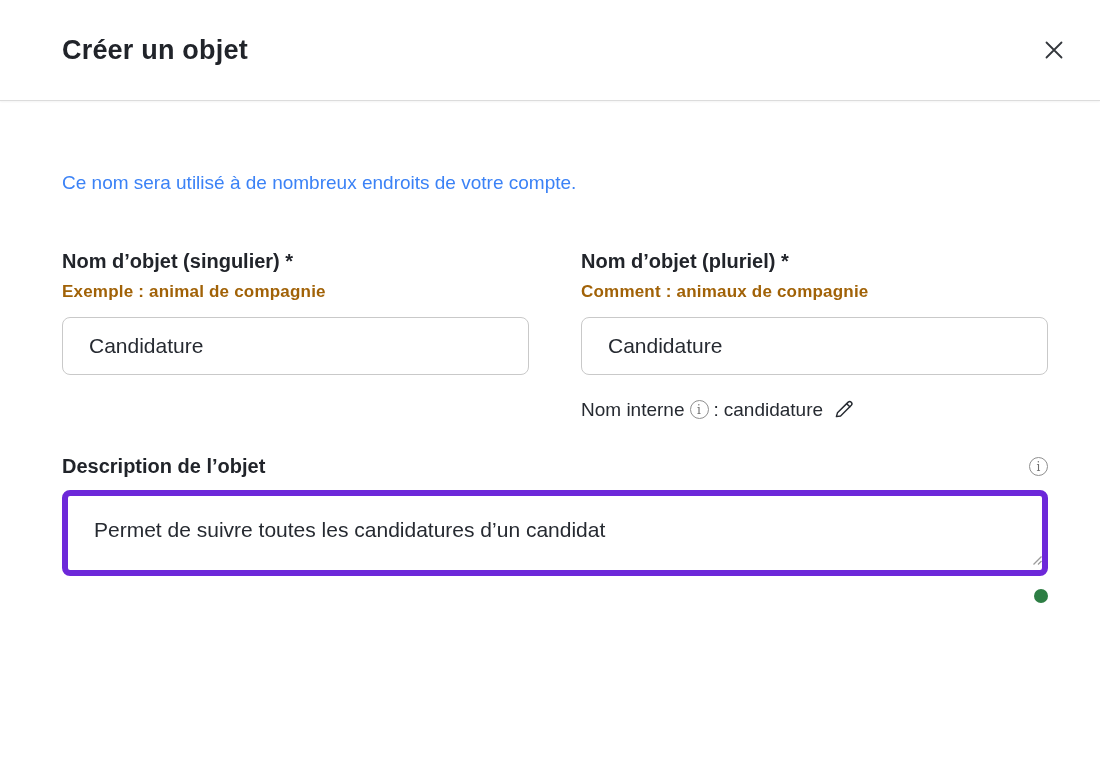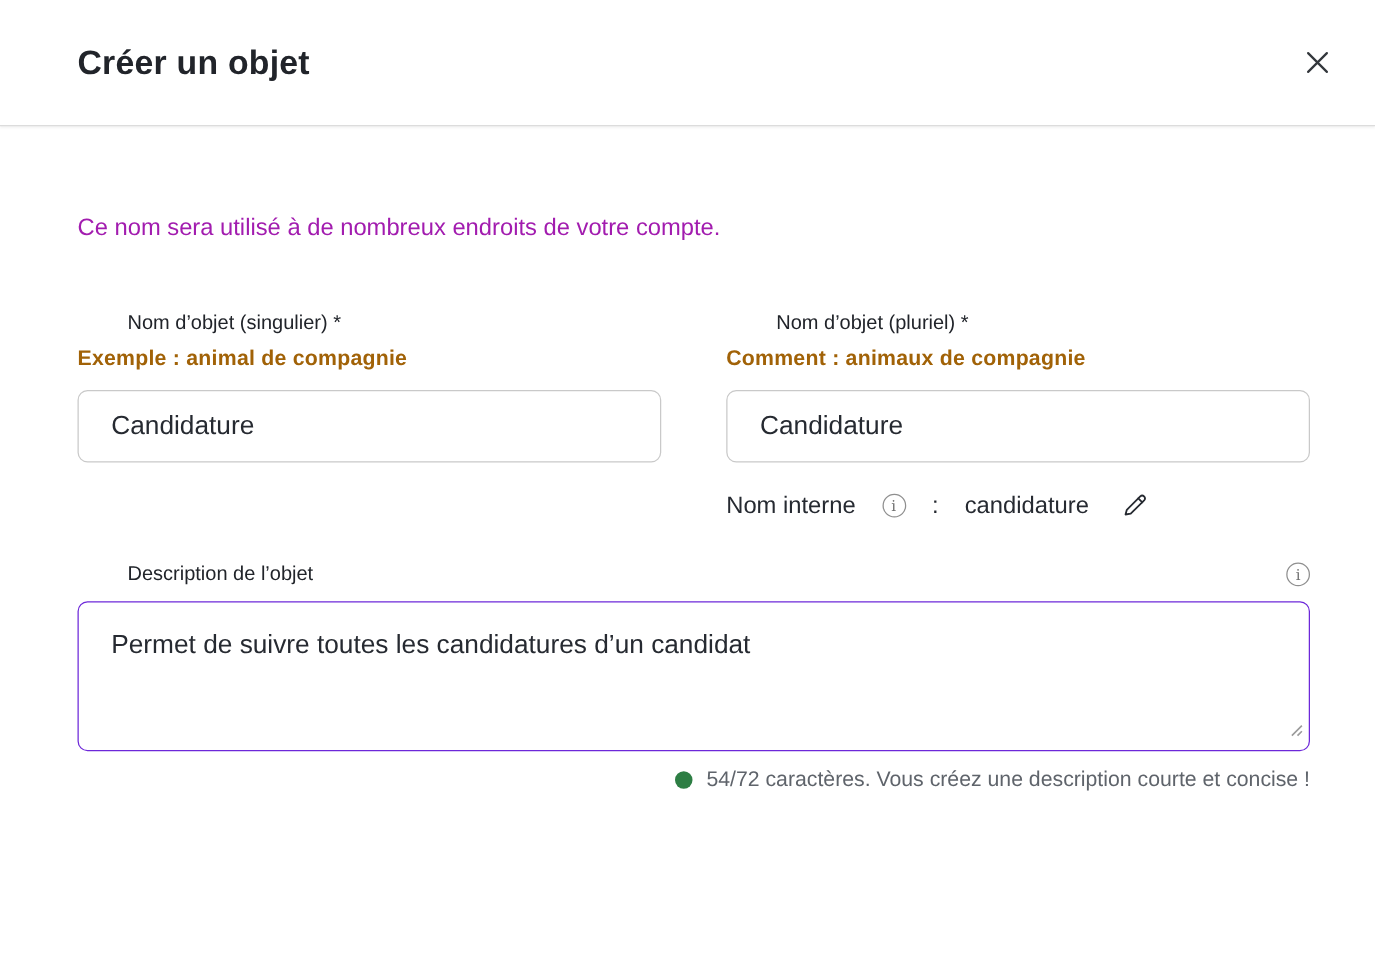--- a/index.html
+++ b/index.html
@@ -47,36 +47,35 @@
   .question-heading {
     margin: 0;
     font-size: 31px;
     font-weight: 700;
     color: #21242a;
     letter-spacing: 0.2px;
   }
   .question-sub {
     margin: 26px 0 12px 0;
     font-size: 19px;
-    color: #a21caf;
+    color: #3b82f6;
   }
 
   
   .name-grid {
     margin-top: 56px;
     display: grid;
     grid-template-columns: 1fr 1fr;
     column-gap: 52px;
   }
   .field-label {
     display: block;
-    font-size: 16px;
-    font-weight: 400;
+    font-size: 20px;
+    font-weight: 700;
     color: #21242a;
-    margin-left: 40px;
   }
   .field-example {
     margin: 9px 0 0 0;
     font-size: 17px;
     font-weight: 700;
     color: #a16207;
     letter-spacing: 0.2px;
   }
   .text-input {
     margin-top: 15px;
@@ -90,21 +89,21 @@
     font-family: inherit;
     outline: none;
     background: #fff;
   }
 
   
   .internal-name-row {
     margin-top: 23px;
     display: flex;
     align-items: center;
-    gap: 21px;
+    gap: 5px;
     font-size: 19px;
     color: #262a31;
   }
   .info-icon {
     width: 19px;
     height: 19px;
     border: 1.5px solid #8f8f8f;
     border-radius: 50%;
     color: #6f6f6f;
     display: inline-flex;
@@ -142,22 +141,22 @@
     line-height: 32px;
     letter-spacing: 0.2px;
   }
   .textarea-wrap {
     position: relative;
     margin-top: 12px;
   }
   .description-textarea {
     display: block;
     width: 100%;
-    height: 120px;
-    border: 1px solid #6d28d9;
+    height: 86px;
+    border: 6px solid #6d28d9;
     border-radius: 8px;
     padding: 22px 26px;
     font-size: 21px;
     color: #262a31;
     font-family: inherit;
     resize: none;
     outline: none;
     background: #fff;
   }
   .resize-handle {
@@ -249,17 +248,16 @@
       <textarea class="description-textarea" style="">Permet de suivre toutes les candidatures d’un candidat</textarea>
       <span class="resize-handle">
         <svg width="14" height="14" viewBox="0 0 14 14">
           <path d="M12.5 4.5 L4.5 12.5 M12.5 9 L9 12.5" stroke="#9b9b9b" stroke-width="1.3" fill="none"></path>
         </svg>
       </span>
     </div>
 
     <div class="counter-row">
       <span class="counter-dot" style="background: rgb(45, 126, 68);"></span>
-      <span>54/72 caractères. Vous créez une description courte et concise !</span>
     </div>
   </section>
 
 </main>
 
 </body></html>

